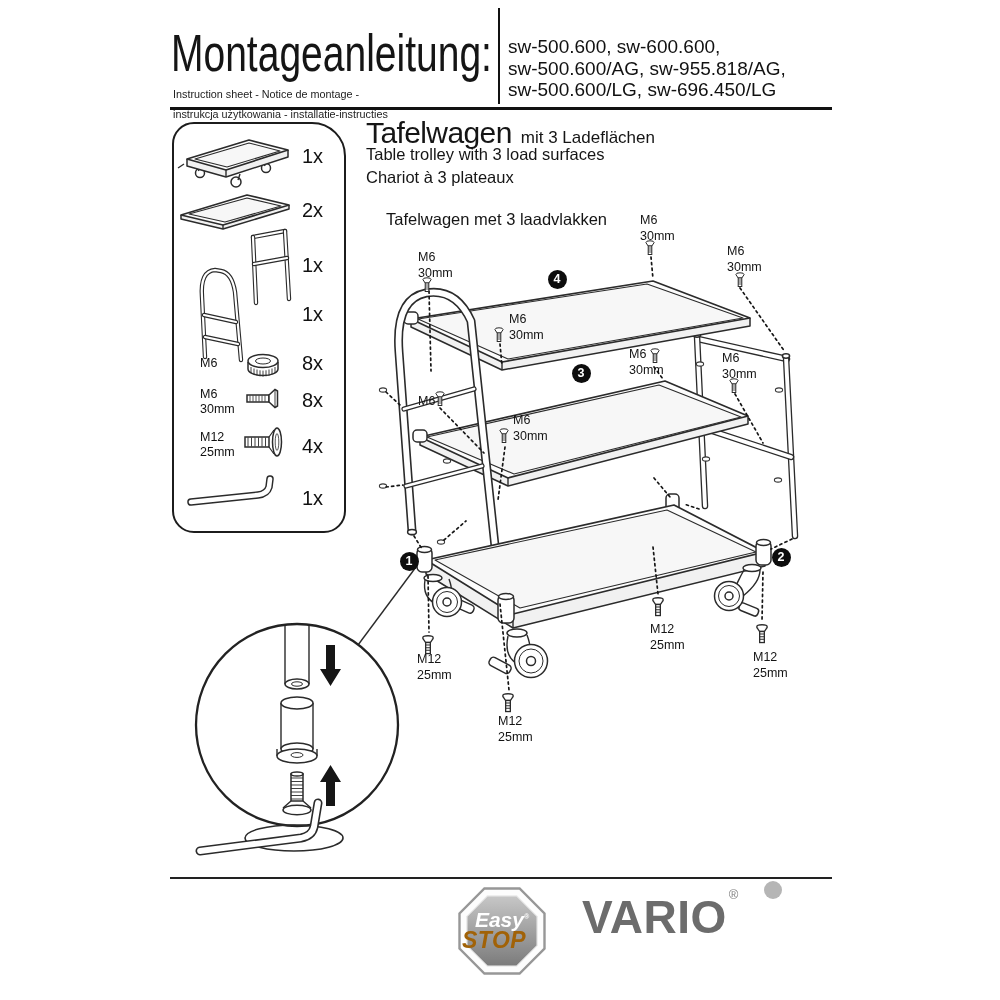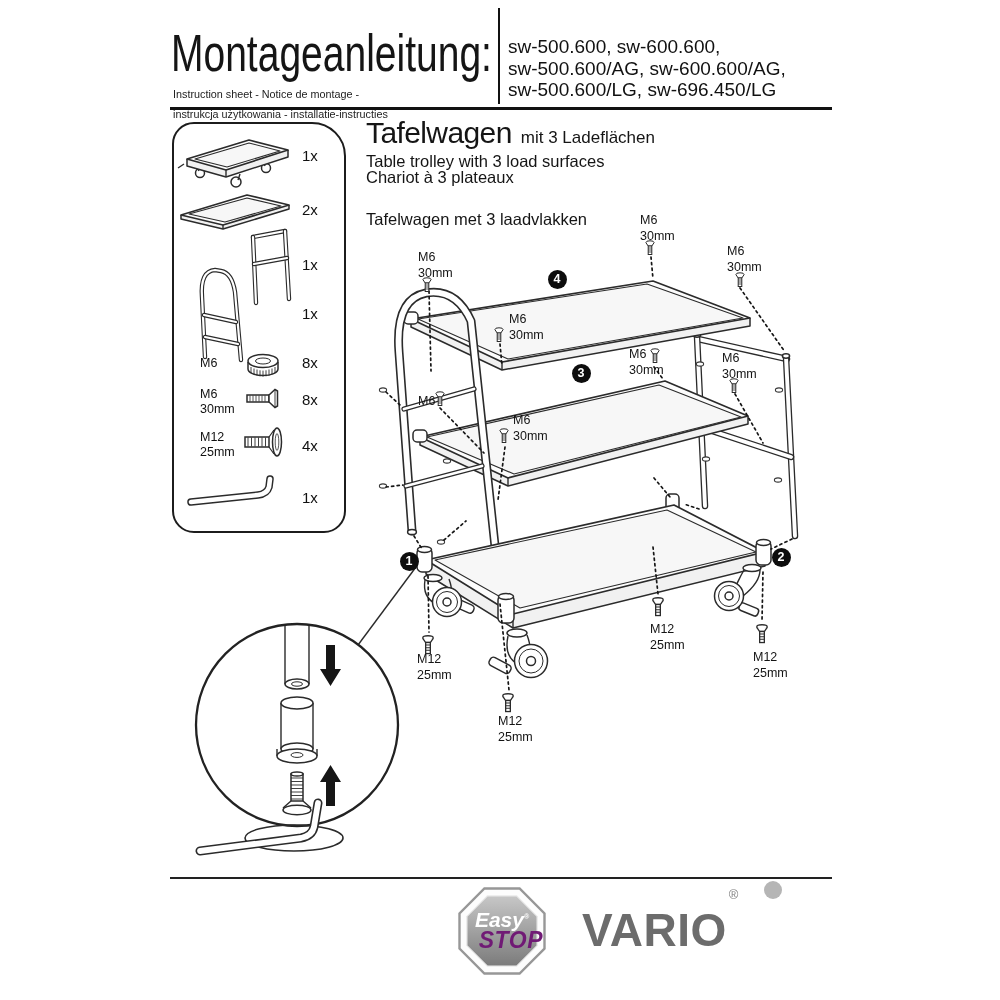--- a/index.html
+++ b/index.html
@@ -12,39 +12,39 @@
             transform:scaleX(.75);transform-origin:left top;letter-spacing:0;}
   .hd-sub{left:173px;top:88px;font-size:10.8px;line-height:12px;color:#222;}
   .hd-sub2{left:173px;top:108px;font-size:10.8px;line-height:12px;color:#222;}
   .hd-models{left:508px;top:36px;font-size:19px;line-height:21.5px;color:#111;}
   .vrule{left:498px;top:8px;width:2px;height:96px;background:#111;}
   .hrule{left:170px;top:107px;width:662px;height:2.5px;background:#111;}
   .brule{left:170px;top:877px;width:662px;height:2px;background:#222;}
   
   .pbox{left:172px;top:122px;width:170px;height:407px;border:2px solid #1c1c1c;
         border-radius:22px 34px 22px 22px;}
-  .qty{position:absolute;font-size:15px;line-height:20px;color:#111;}
+  .qty{position:absolute;font-size:20px;line-height:20px;color:#111;}
   .plabel{position:absolute;font-size:12.5px;line-height:14.5px;color:#111;}
   
   .ptitle{left:366px;top:116px;display:flex;align-items:baseline;}
   .ptitle .big{font-size:30px;letter-spacing:-.6px;}
   .ptitle .small{font-size:17px;margin-left:9px;}
   .psub{font-size:16.5px;line-height:21px;}
   
   .dlabel{position:absolute;font-size:12.5px;line-height:15.5px;color:#141414;white-space:nowrap;}
   .callout{position:absolute;width:19px;height:19px;border-radius:50%;background:#0d0d0d;
            color:#fff;font-size:12.5px;line-height:19px;font-weight:bold;text-align:center;}
   
   .easy{left:466px;top:906px;width:72px;text-align:center;color:#fff;font-style:italic;
         font-weight:600;font-size:21px;line-height:22px;}
   .easy sup{font-size:7px;}
-  .stop{left:462px;top:928px;width:81px;text-align:right;color:#701a75;font-style:italic;
+  .stop{left:462px;top:928px;width:81px;text-align:left;color:#a16207;font-style:italic;
         font-weight:800;font-size:23px;line-height:24px;letter-spacing:.5px;}
   .brand{left:582px;top:890px;display:flex;align-items:baseline;color:#6c6c6c;}
-  .brand .vario{font-size:46px;font-weight:bold;letter-spacing:.5px;margin-top:13px;}
+  .brand .vario{font-size:46px;font-weight:bold;letter-spacing:.5px;}
   .brand .fit{font-family:"DejaVu Serif",serif;font-style:italic;font-weight:bold;
               font-size:57px;margin-left:3px;}
   .brand .reg{font-size:13px;color:#7d7d7d;margin-left:2px;align-self:flex-start;line-height:10px;}
   .branddot{left:764px;top:881px;width:18px;height:18px;border-radius:50%;background:#b5b5b5;}
   svg{position:absolute;left:0;top:0;}
   
   .t1o{fill:none;stroke:#2b2b2b;stroke-width:9;stroke-linecap:round;stroke-linejoin:round;}
   .t1i{fill:none;stroke:#fff;stroke-width:5.8;stroke-linecap:round;stroke-linejoin:round;}
   .t3o{fill:none;stroke:#2b2b2b;stroke-width:6.5;stroke-linecap:round;}
   .t3i{fill:none;stroke:#fff;stroke-width:3.9;stroke-linecap:round;}
@@ -318,32 +318,32 @@
       <polygon points="537.1,945.6 516.6,966.1 487.4,966.1 466.9,945.6 466.9,916.4 487.4,895.9 516.6,895.9 537.1,916.4" fill="url(#og)" stroke="#e9e9e9" stroke-width="1.2"></polygon>
     </g>
   </svg>
 
   <div class="abs hd-title nowrap">Montageanleitung:</div>
   <div class="abs hd-sub nowrap">Instruction sheet - Notice de montage  -</div>
   <div class="abs hd-sub2 nowrap">instrukcja użytkowania - installatie-instructies</div>
   <div class="abs vrule"></div>
   <div class="abs hd-models">
     <div>sw-500.600, sw-600.600,</div>
-    <div>sw-500.600/AG, sw-600.600/AG,</div>
+    <div>sw-500.600/AG, sw-955.818/AG,</div>
     <div>sw-500.600/LG, sw-696.450/LG</div>
   </div>
   <div class="abs hrule"></div>
 
   <div class="abs ptitle">
     <span class="big">Tafelwagen</span>
     <span class="small">mit 3 Ladeflächen</span>
   </div>
-  <div class="abs psub nowrap" style="left:366px;top:151px">Table trolley with 3 load surfaces</div>
+  <div class="abs psub nowrap" style="left:366px;top:144px">Table trolley with 3 load surfaces</div>
   <div class="abs psub nowrap" style="left:366px;top:167px">Chariot à 3 plateaux</div>
-  <div class="abs psub nowrap" style="left:366px;top:209px">Tafelwagen met 3 laadvlakken</div>
+  <div class="abs psub nowrap" style="left:386px;top:209px">Tafelwagen met 3 laadvlakken</div>
 
   <div class="abs pbox"></div>
   <div class="qty" style="left:302px;top:146px">1x</div>
   <div class="qty" style="left:302px;top:200px">2x</div>
   <div class="qty" style="left:302px;top:255px">1x</div>
   <div class="qty" style="left:302px;top:304px">1x</div>
   <div class="qty" style="left:302px;top:353px">8x</div>
   <div class="qty" style="left:302px;top:390px">8x</div>
   <div class="qty" style="left:302px;top:436px">4x</div>
   <div class="qty" style="left:302px;top:488px">1x</div>

